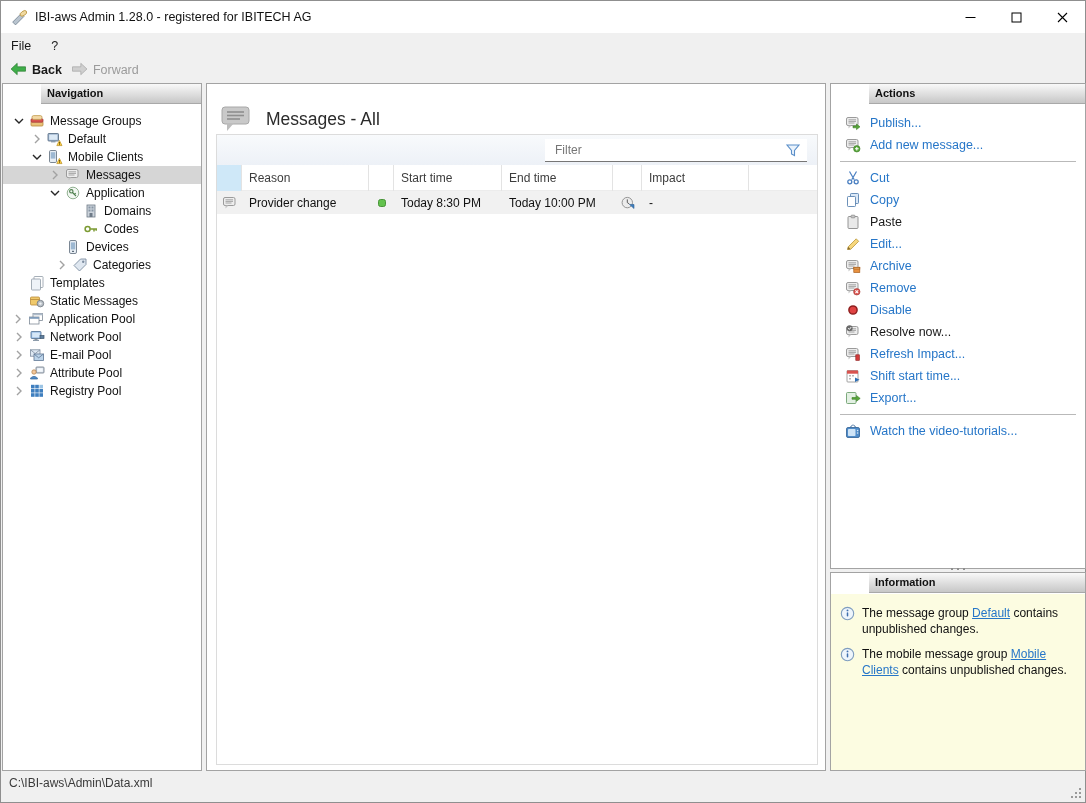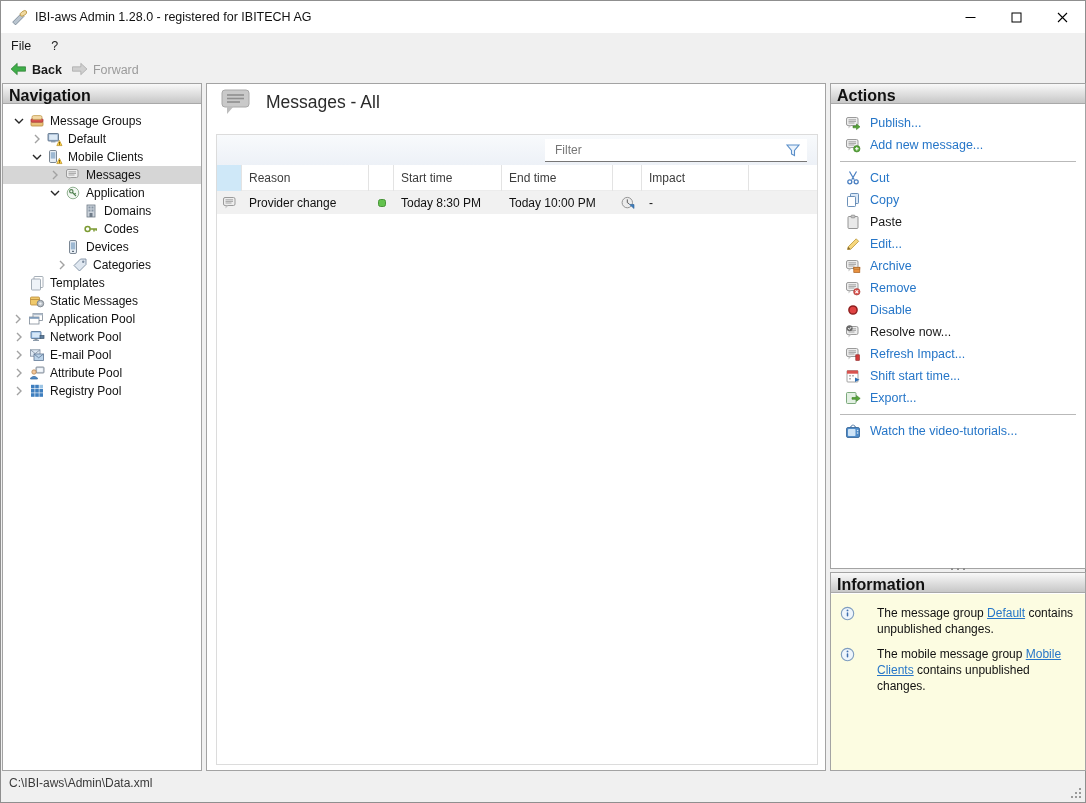--- a/index.html
+++ b/index.html
@@ -25,40 +25,40 @@
   .toolbar { position:absolute; left:0; top:57px; right:0; height:24px; background:#f0f0f0;
              display:flex; align-items:center; }
   .tbbtn { display:flex; align-items:center; margin-left:8px; }
   .tbbtn svg { width:19px; height:14px; margin-right:4px; }
   .tbbtn .blab { font-weight:bold; font-size:12.5px; color:#1a1a1a; }
   .tbbtn.disabled .blab { font-weight:normal; color:#9b9b9b; }
 
   
   .panel { position:absolute; background:#fff; border:1px solid #a3a3a3; }
   .panel-header { height:20px; background:linear-gradient(#f9f9f9,#c7c7c7);
-                  border-bottom:1px solid #a9a9a9; font-weight:bold; font-size:16px;
-                  padding:3px 0 0 6px; color:#111; }
+                  border-bottom:1px solid #a9a9a9; font-weight:bold; font-size:11px;
+                  padding:3px 0 0 6px; color:#111;margin-left:38px; }
 
   #nav-panel   { left:1px;   top:82px;  width:200px; height:688px; }
   #main-panel  { left:205px; top:82px;  width:620px; height:688px; }
   #actions-panel { left:829px; top:82px; width:256px; height:486px; }
   #info-panel  { left:829px; top:571px; width:256px; height:199px; }
 
   
   .tree { padding-top:8px; }
   .tree-row { height:18px; display:flex; align-items:center; cursor:default; }
   .tree-row.selected { background:#d6d6d6; }
   .twisty { width:16px; height:16px; flex:0 0 16px; }
   .twisty svg { width:16px; height:16px; }
   .ticon { width:16px; height:16px; flex:0 0 16px; margin-left:2px; }
   .ticon svg { width:16px; height:16px; }
   .tlabel { margin-left:5px; white-space:nowrap; font-size:12px; color:#111; }
 
   
-  .main-title-row { position:absolute; left:13px; top:4px; display:flex; align-items:center; }
+  .main-title-row { position:absolute; left:13px; top:21px; display:flex; align-items:center; }
   .main-title-row .bigico { width:31px; height:28px; }
   .main-title { font-size:17.5px; color:#2b2b2b; margin-left:15px; }
 
   .listctl { position:absolute; left:9px; top:50px; width:602px; height:631px;
              border:1px solid #dcdcdc; background:#fff; }
   .filter-strip { position:relative; height:30px; background:linear-gradient(#f8fafc,#edf1f7); }
   .filter-box { position:absolute; left:328px; top:4px; width:262px; height:23px; background:#fff;
                 border-bottom:1px solid #767676; display:flex; align-items:center; }
   .filter-box input { flex:1; border:none; outline:none; font-family:"Liberation Sans",sans-serif;
                       font-size:12px; padding:0 4px 0 10px; color:#333; background:transparent; }
@@ -88,21 +88,21 @@
   .grip-dots { position:absolute; left:829px; top:564px; width:256px; height:7px;
                display:flex; align-items:center; justify-content:center; }
   .grip-dots i { width:2px; height:2px; background:#8f8f8f; margin:0 2px; display:block; }
 
   
   .info-body { background:var(--info-bg,#fcfce1); position:absolute; top:21px; bottom:0; left:0; right:0;
                padding:11px 8px 0 9px; }
   .info-item { display:flex; margin-bottom:9px; }
   .iicon { width:15px; height:15px; flex:0 0 15px; margin-top:1px; }
   .iicon svg { width:15px; height:15px; }
-  .itext { margin-left:22px; width:208px; font-size:12px; line-height:16px; color:#111; }
+  .itext { margin-left:7px; width:208px; font-size:12px; line-height:16px; color:#111; }
   .itext a { color:var(--link,#2676c8); text-decoration:underline; cursor:pointer; }
 
   
   .statusbar { position:absolute; left:0; right:0; bottom:0; height:26px; background:#f0f0f0;
                display:flex; align-items:flex-start; padding-left:8px; font-size:12px; color:#3a3a3a; }
   .sgrip { position:absolute; right:2px; bottom:2px; width:14px; height:14px; }
 </style>
 </head>
 <body>
 

